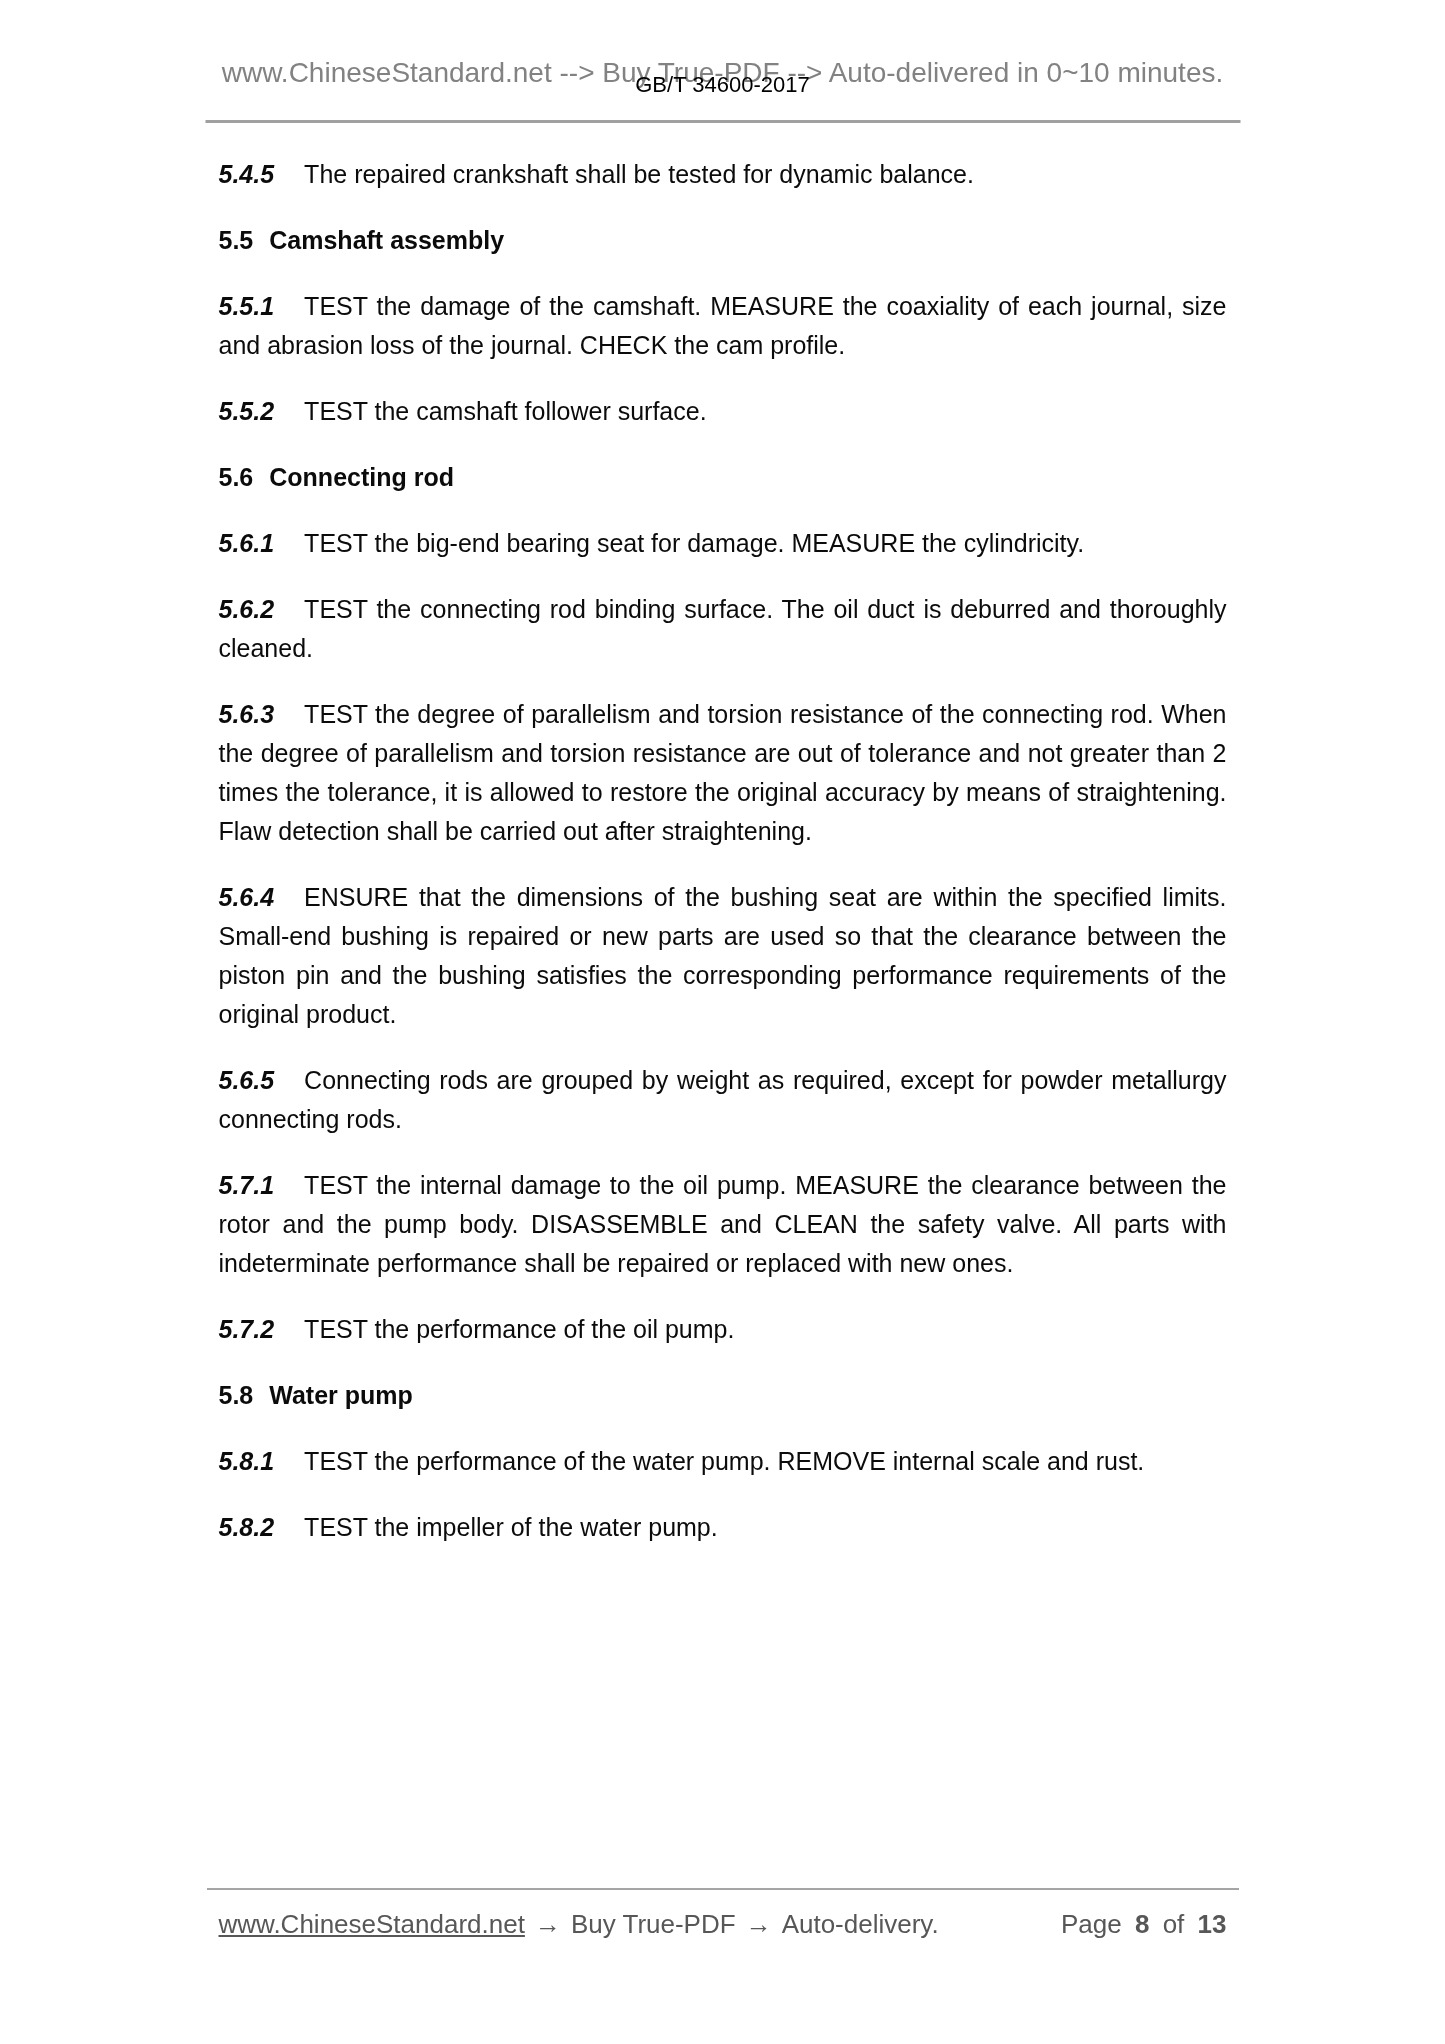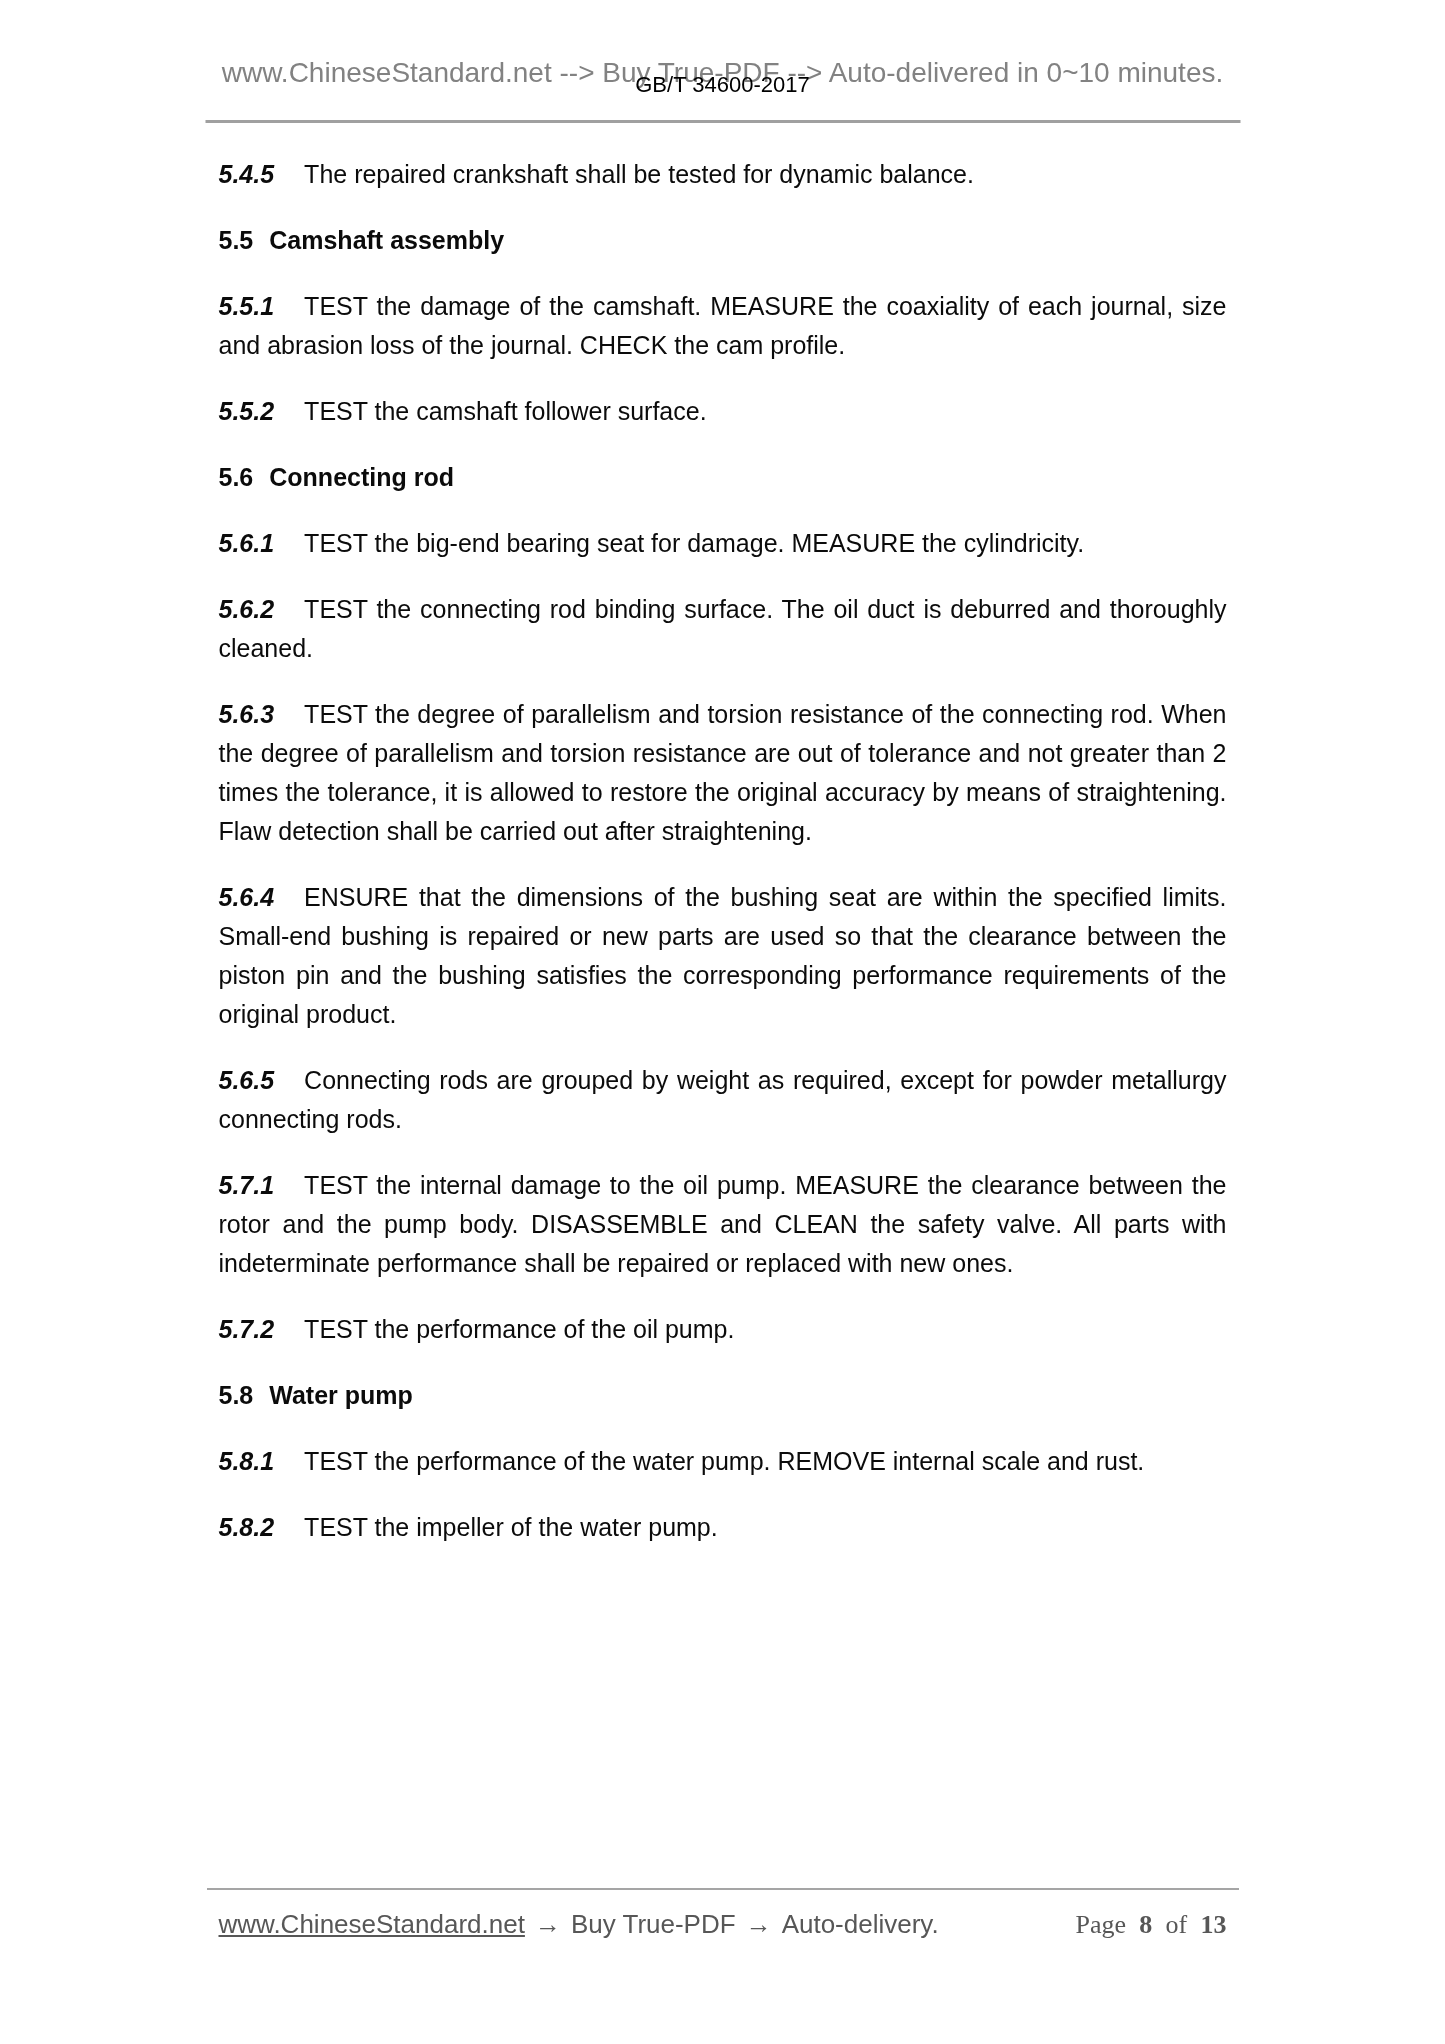--- a/index.html
+++ b/index.html
@@ -62,21 +62,21 @@
     display: flex;
     justify-content: space-between;
     align-items: baseline;
     font-size: 26px;
     line-height: 30px;
     color: #575757;
   }
   .footer-left { display: flex; gap: 10px; align-items: baseline; }
   .footer-link { color: #575757; text-decoration: underline; cursor: pointer; }
   .footer-arrow { color: #575757; }
-  .footer-right span, .footer-right b { margin-left: 6px; font-family: Liberation Serif, serif; }
+  .footer-right span, .footer-right b { margin-left: 6px; }
   .footer-right span:first-child { margin-left: 0; }
 </style>
 </head>
 <body>
 
 <div class="page">
 
   <div class="header">
     <div class="header-marketing">www.ChineseStandard.net --&gt; Buy True-PDF --&gt; Auto-delivered in 0~10 minutes.</div>
     <div class="header-standard">GB/T 34600-2017</div>

